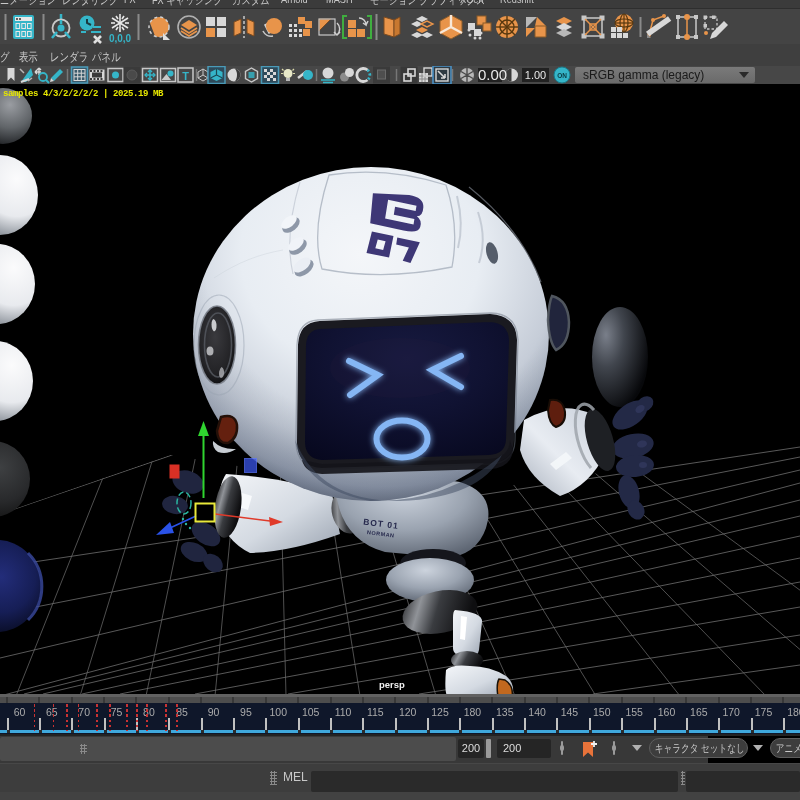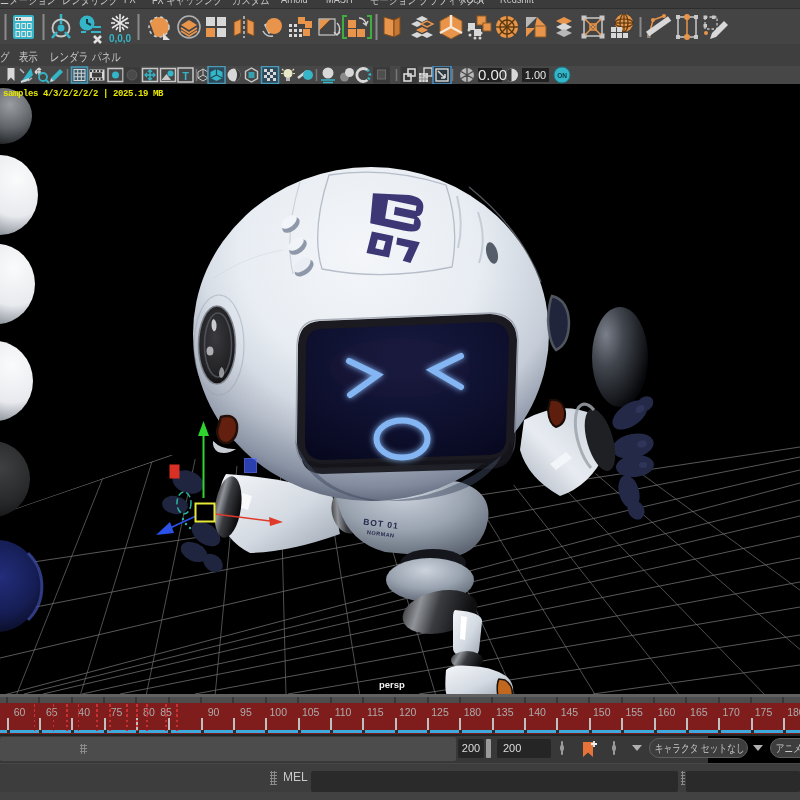--- a/index.html
+++ b/index.html
@@ -12,21 +12,21 @@
   .toolrow1{left:0;top:8px;width:800px;height:36px;background:#444444;border-top:1px solid #2e2e2e;}
   .menurow2{left:0;top:44px;width:800px;height:22px;background:#3f3f3f;}
   .menurow2 span{position:absolute;top:5px;font-size:12px;color:#cccccc;white-space:nowrap;
      transform:scale(0.78,1);transform-origin:0 0;}
   .iconrow2{left:0;top:66px;width:800px;height:18px;background:#474747;}
   .viewport{left:0;top:84px;width:800px;height:610px;background:#000;}
   .hud{left:3px;top:89px;font-family:"Liberation Mono",monospace;font-weight:bold;
        font-size:9px;color:#e6e600;letter-spacing:-0.4px;}
   .stripline{left:0;top:694px;width:800px;height:3px;background:#616161;}
   .stripblocks{left:0;top:697px;width:800px;height:6px;background:#4d4d4d;}
-  .timeslider{left:0;top:703px;width:800px;height:31px;background:#7f1d1d;}
+  .timeslider{left:0;top:703px;width:800px;height:31px;background:#0f172a;}
   .tsnum{position:absolute;top:3px;font-size:10.5px;color:#ababab;transform:translateX(-50%);}
   .tstick{position:absolute;top:15px;width:2px;height:13px;background:#c0c0c0;}
   .keytick{position:absolute;top:1px;width:1.8px;height:27px;
      background:repeating-linear-gradient(to bottom,#c93232 0 2.6px,transparent 2.6px 5.2px);}
   .blueline{position:absolute;top:27px;left:0;width:800px;height:3px;background:#3fa8dc;}
   .bluegap{position:absolute;top:27px;width:3px;height:3px;background:#2c2c2c;}
   .tsbot{left:0;top:734px;width:800px;height:2px;background:#232323;}
   .rangerow{left:0;top:736px;width:708px;height:27px;background:#383838;}
   .rangebar{position:absolute;left:0;top:1px;width:456px;height:24px;background:#4c4c4c;border-radius:2px;}
   .field{position:absolute;background:#252525;color:#dddddd;font-size:11px;text-align:center;
@@ -500,20 +500,23 @@
       <circle cx="0" cy="0" r="6.5" fill="#d8d8d8"></circle>
       <path d="M0 -6.5 A6.5 6.5 0 0 0 0 6.5 Z" fill="#3a3a3a"></path>
     </g>
     <g transform="translate(562,9)">
       <circle cx="0" cy="0" r="8" fill="#35b5c8" stroke="#1a7a8a"></circle>
       <text x="0" y="2.8" text-anchor="middle" font-size="6.5" font-weight="bold" fill="#0a3a42" font-family="Liberation Sans">ON</text>
     </g>
   </svg>
   <div style="position:absolute;left:478px;top:2px;width:24px;height:14px;background:#222;color:#e8e8e8;font-size:15px;text-align:center;line-height:14px;">0.00</div>
   <div style="position:absolute;left:522px;top:2px;width:27px;height:14px;background:#222;color:#e8e8e8;font-size:11px;text-align:center;line-height:14px;">1.00</div>
+  <div style="position:absolute;left:575px;top:1px;width:180px;height:16px;background:linear-gradient(#7a7a7a,#6a6a6a);border-radius:2px;color:#1a1a1a;font-size:12px;line-height:16px;padding-left:8px;box-sizing:border-box;">sRGB gamma (legacy)
+    <span style="position:absolute;right:6px;top:5px;width:0;height:0;border-left:5px solid transparent;border-right:5px solid transparent;border-top:6px solid #2a2a2a;"></span>
+  </div>
   </div>
 
   <div class="abs viewport" id="viewportbox">
   <svg width="800" height="610" viewBox="0 84 800 610" style="display:block">
   <defs>
     <radialGradient id="gSphere" cx="72%" cy="30%" r="85%">
       <stop offset="0%" stop-color="#fbfbfc"></stop>
             <stop offset="55%" stop-color="#e8eaee"></stop>
       <stop offset="85%" stop-color="#90969e"></stop>
             <stop offset="100%" stop-color="#40444a"></stop>
@@ -788,27 +791,27 @@
       <div style="position:absolute;left:685.35px;top:0;width:2px;height:6px;background:#383838;"></div>
       <div style="position:absolute;left:717.7px;top:0;width:2px;height:6px;background:#383838;"></div>
       <div style="position:absolute;left:750.0500000000001px;top:0;width:2px;height:6px;background:#383838;"></div>
       <div style="position:absolute;left:782.4000000000001px;top:0;width:2px;height:6px;background:#383838;"></div>
     </div>
   <div class="abs timeslider" id="timeslider">
       <div class="tsnum" style="left:19.5px">60</div>
       <div class="tstick" style="left:6.5px"></div>
       <div class="tsnum" style="left:51.85px">65</div>
       <div class="tstick" style="left:38.85px"></div>
-      <div class="tsnum" style="left:84.2px">40</div>
+      <div class="tsnum" style="left:84.2px">70</div>
       <div class="tstick" style="left:71.2px"></div>
       <div class="tsnum" style="left:116.55000000000001px">75</div>
       <div class="tstick" style="left:103.55000000000001px"></div>
       <div class="tsnum" style="left:148.9px">80</div>
       <div class="tstick" style="left:135.9px"></div>
-      <div class="tsnum" style="left:166px">85</div>
+      <div class="tsnum" style="left:182px">85</div>
       <div class="tstick" style="left:168.25px"></div>
       <div class="tsnum" style="left:213.60000000000002px">90</div>
       <div class="tstick" style="left:200.60000000000002px"></div>
       <div class="tsnum" style="left:245.95000000000002px">95</div>
       <div class="tstick" style="left:232.95000000000002px"></div>
       <div class="tsnum" style="left:278.3px">100</div>
       <div class="tstick" style="left:265.3px"></div>
       <div class="tsnum" style="left:310.65000000000003px">105</div>
       <div class="tstick" style="left:297.65000000000003px"></div>
       <div class="tsnum" style="left:343px">110</div>

